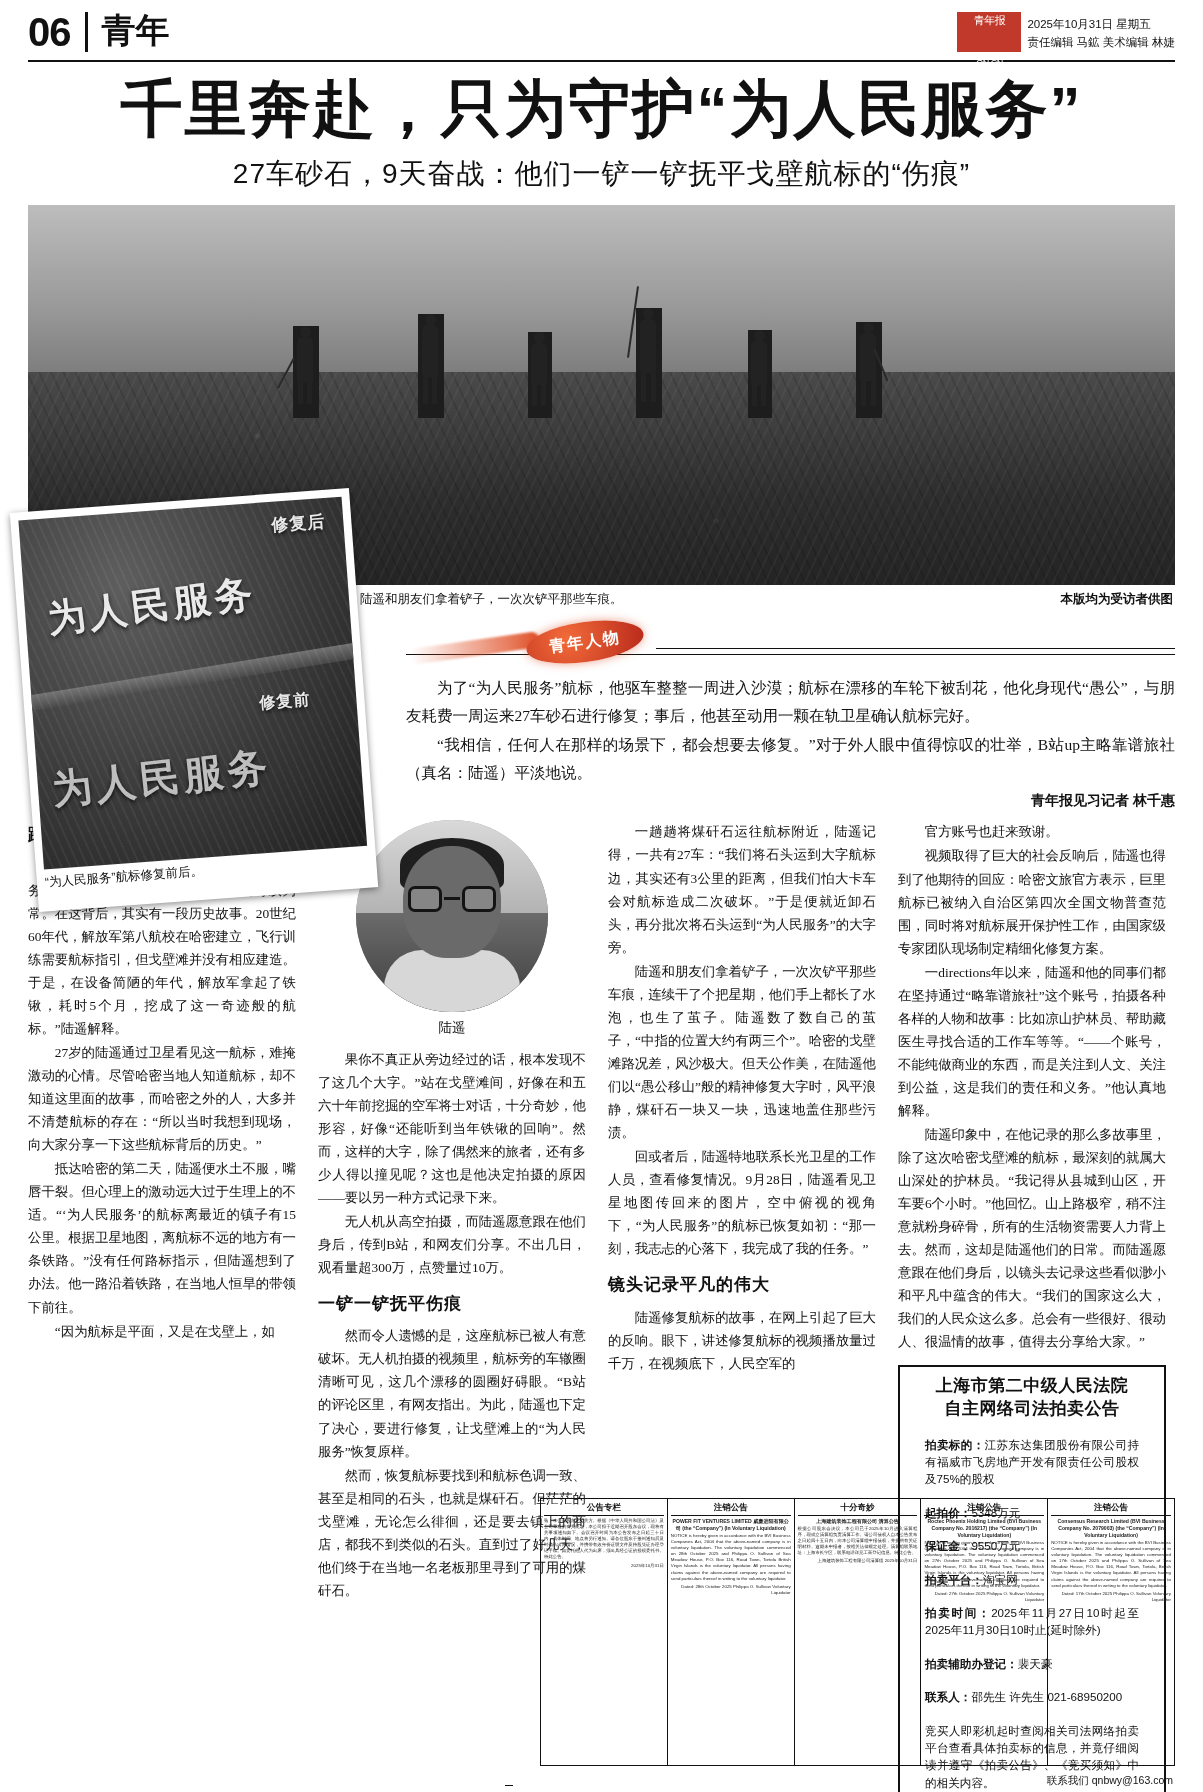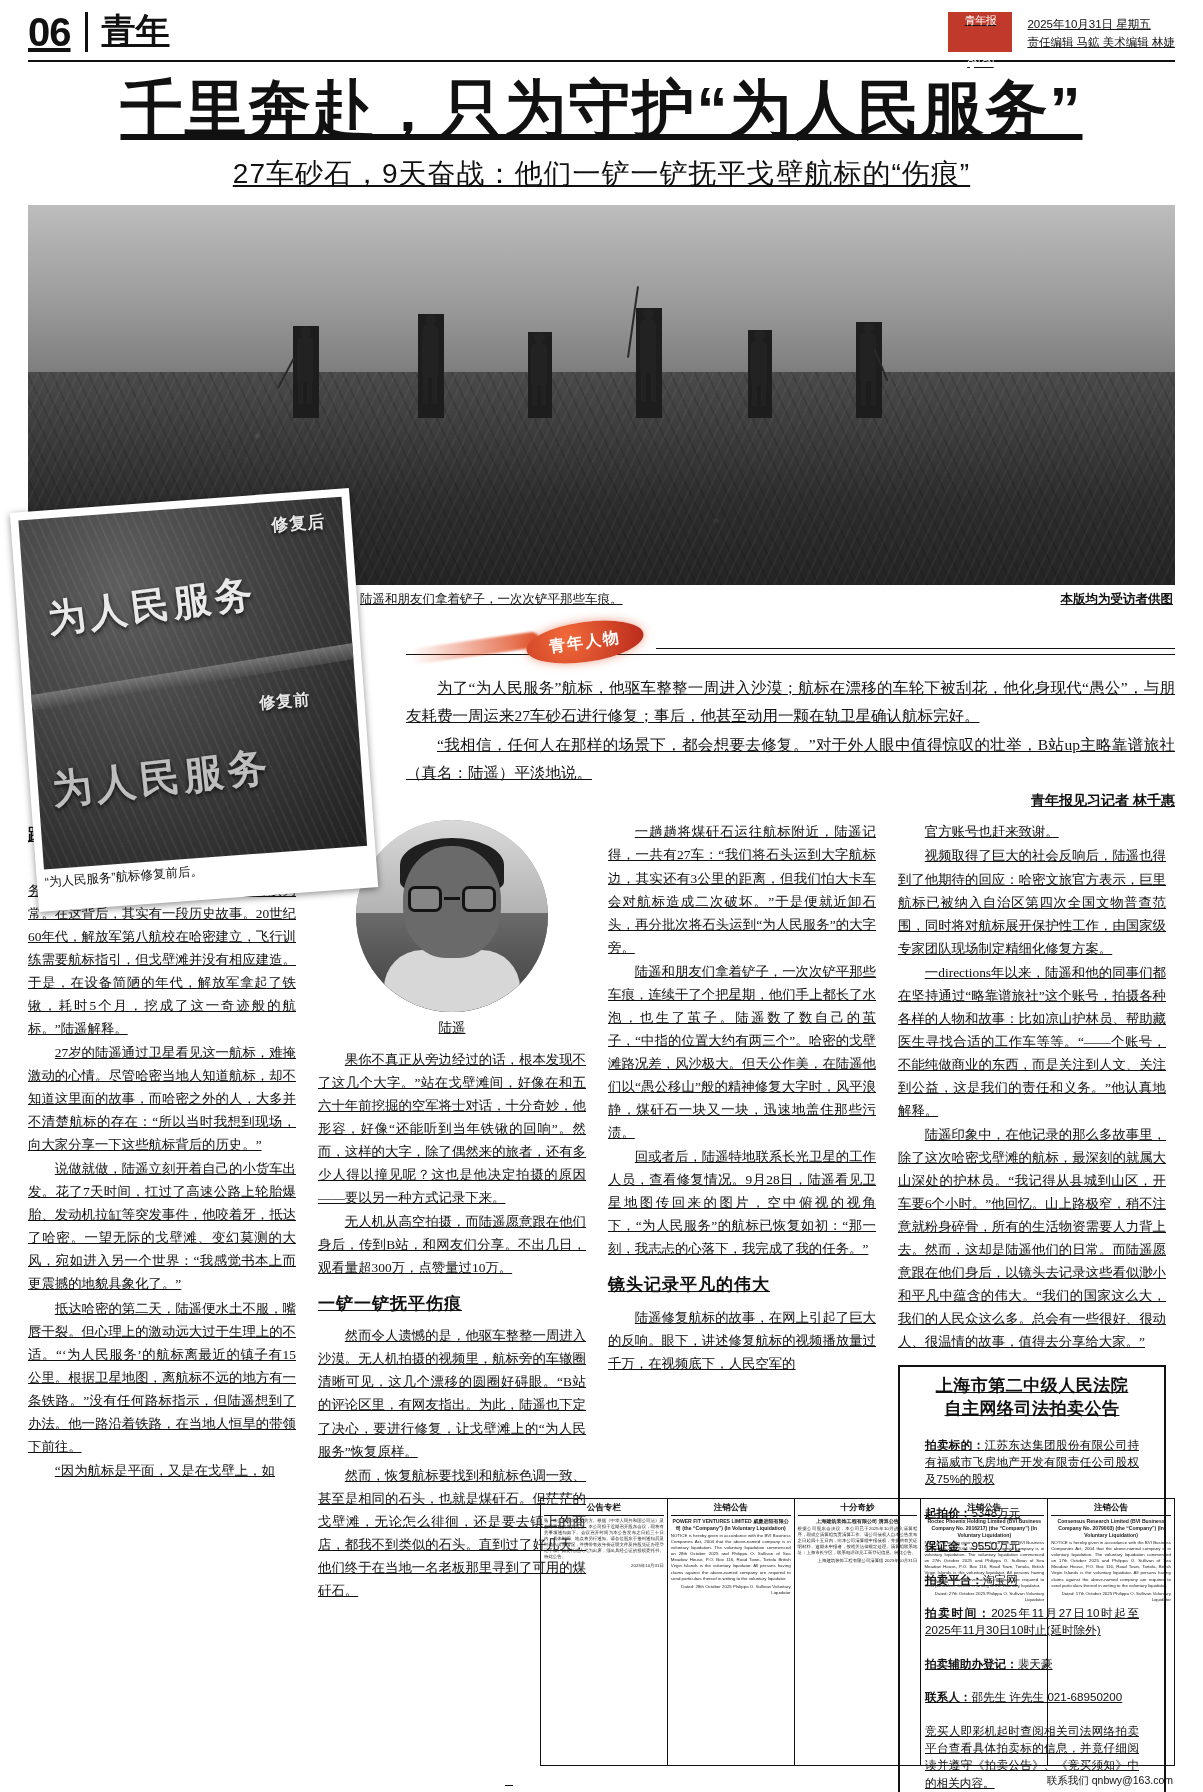--- a/index.html
+++ b/index.html
@@ -5,35 +5,35 @@
   * { box-sizing: border-box; }
   html, body { margin:0; padding:0; }
   body {
     width:1203px; height:1792px;
     background:#fff;
     font-family:"Liberation Serif", serif;
     color:#111;
     position:relative;
     overflow:hidden;
   }
-  .page { position:relative; width:1203px; height:1792px; padding:0 28px;text-decoration:underline; }
+  .page { position:relative; width:1203px; height:1792px; padding:0 28px; }
 
   
   .masthead { display:flex; align-items:flex-start; padding-top:12px; }
   .page-num {
     font-family:"Liberation Sans", sans-serif;
     font-size:40px; font-weight:bold; letter-spacing:-1px;
     line-height:1; padding-right:14px; color:#111;
   }
   .page-sep { width:3px; background:#111; height:40px; margin-right:14px; }
   .section-name {
     font-family:"Liberation Sans", sans-serif;
     font-size:34px; font-weight:bold; line-height:1.1;
   }
-  .masthead-right { margin-left:auto; display:flex; align-items:center; gap:15px; }
+  .masthead-right { margin-left:auto; display:flex; align-items:center; gap:6px; }
   .logo-box {
     width:64px; height:40px; background:#c0392b; color:#fff;
     font-family:"Liberation Sans", sans-serif;
     font-size:11px; line-height:1.05; text-align:center;
     padding-top:3px; letter-spacing:-0.5px;
   }
   .logo-box .l2 { font-size:9px;margin-top:32px; }
   .masthead-meta {
     font-family:"Liberation Sans", sans-serif;
     font-size:11.5px; line-height:1.55; text-align:left; padding-top:3px;
@@ -363,21 +363,20 @@
       <div class="byline">青年报见习记者 林千惠</div>
     </div>
   </div>
 
   <div class="cols">
 
     <div class="col c1">
       <h3 class="sub first">跨越山河的历史寻觅</h3>
       <p>孤独的哈密戈壁滩上，存在着“为人民服务”的巨大航标，几十年来，当地人习以为常。在这背后，其实有一段历史故事。20世纪60年代，解放军第八航校在哈密建立，飞行训练需要航标指引，但戈壁滩并没有相应建造。于是，在设备简陋的年代，解放军拿起了铁锹，耗时5个月，挖成了这一奇迹般的航标。”陆遥解释。</p>
       <p>27岁的陆遥通过卫星看见这一航标，难掩激动的心情。尽管哈密当地人知道航标，却不知道这里面的故事，而哈密之外的人，大多并不清楚航标的存在：“所以当时我想到现场，向大家分享一下这些航标背后的历史。”</p>
-      <p>说做就做，陆遥立刻开着自己的小货车出发。花了7天时间，扛过了高速公路上轮胎爆胎、发动机拉缸等突发事件，他咬着牙，抵达了哈密。一望无际的戈壁滩、变幻莫测的大风，宛如进入另一个世界：“我感觉书本上而更震撼的地貌具象化了。”</p>
       <p>抵达哈密的第二天，陆遥便水土不服，嘴唇干裂。但心理上的激动远大过于生理上的不适。“‘为人民服务’的航标离最近的镇子有15公里。根据卫星地图，离航标不远的地方有一条铁路。”没有任何路标指示，但陆遥想到了办法。他一路沿着铁路，在当地人恒旱的带领下前往。</p>
       <p>“因为航标是平面，又是在戈壁上，如</p>
     </div>
 
     <div class="col c2">
       <div class="portrait">
         <div class="p-sky"></div>
           <div class="p-land"></div>
         <div class="p-body"></div>
         <div class="p-hair"></div>
@@ -385,21 +384,21 @@
         <div class="p-glass">
           <i class="l"></i>
             <i class="r"></i>
             <div class="p-bridge"></div>
         </div>
       </div>
       <div class="portrait-name">陆遥</div>
       <p>果你不真正从旁边经过的话，根本发现不了这几个大字。”站在戈壁滩间，好像在和五六十年前挖掘的空军将士对话，十分奇妙，他形容，好像“还能听到当年铁锹的回响”。然而，这样的大字，除了偶然来的旅者，还有多少人得以撞见呢？这也是他决定拍摄的原因——要以另一种方式记录下来。</p>
       <p>无人机从高空拍摄，而陆遥愿意跟在他们身后，传到B站，和网友们分享。不出几日，观看量超300万，点赞量过10万。</p>
       <h3 class="sub">一铲一铲抚平伤痕</h3>
-      <p>然而令人遗憾的是，他驱车整整一周进入沙漠。无人机拍摄的视频里，航标旁的车辙圈清晰可见，这几个漂移的圆圈好碍眼。“B站的评论区里，有网友指出。为此，陆遥也下定了决心，要进行修复，让戈壁滩上的“为人民服务”恢复原样。</p>
+      <p>然而令人遗憾的是，这座航标已被人有意破坏。无人机拍摄的视频里，航标旁的车辙圈清晰可见，这几个漂移的圆圈好碍眼。“B站的评论区里，有网友指出。为此，陆遥也下定了决心，要进行修复，让戈壁滩上的“为人民服务”恢复原样。</p>
       <p>然而，恢复航标要找到和航标色调一致、甚至是相同的石头，也就是煤矸石。但茫茫的戈壁滩，无论怎么徘徊，还是要去镇上的商店，都我不到类似的石头。直到过了好几天，他们终于在当地一名老板那里寻到了可用的煤矸石。</p>
     </div>
 
     <div class="col c3">
       <p>一趟趟将煤矸石运往航标附近，陆遥记得，一共有27车：“我们将石头运到大字航标边，其实还有3公里的距离，但我们怕大卡车会对航标造成二次破坏。”于是便就近卸石头，再分批次将石头运到“为人民服务”的大字旁。</p>
       <p>陆遥和朋友们拿着铲子，一次次铲平那些车痕，连续干了个把星期，他们手上都长了水泡，也生了茧子。陆遥数了数自己的茧子，“中指的位置大约有两三个”。哈密的戈壁滩路况差，风沙极大。但天公作美，在陆遥他们以“愚公移山”般的精神修复大字时，风平浪静，煤矸石一块又一块，迅速地盖住那些污渍。</p>
       <p>回或者后，陆遥特地联系长光卫星的工作人员，查看修复情况。9月28日，陆遥看见卫星地图传回来的图片，空中俯视的视角下，“为人民服务”的航标已恢复如初：“那一刻，我志忐的心落下，我完成了我的任务。”</p>
       <h3 class="sub">镜头记录平凡的伟大</h3>
       <p>陆遥修复航标的故事，在网上引起了巨大的反响。眼下，讲述修复航标的视频播放量过千万，在视频底下，人民空军的</p>
     </div>

